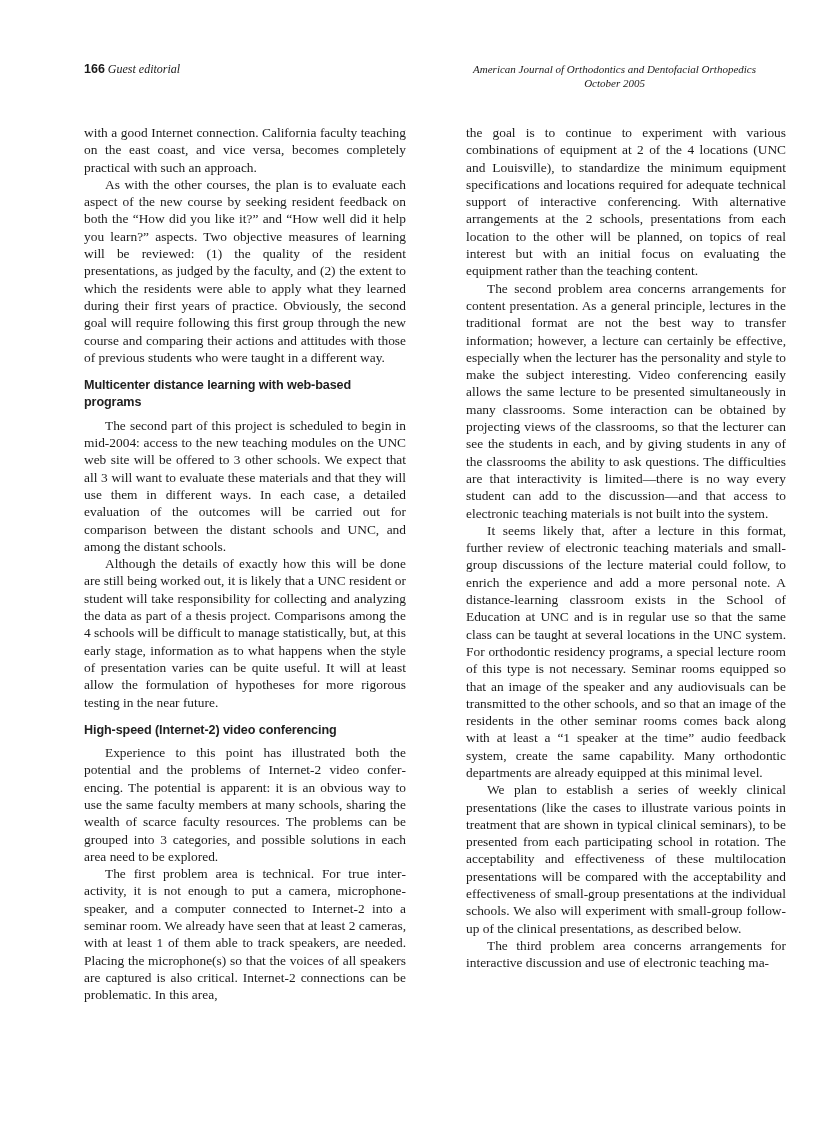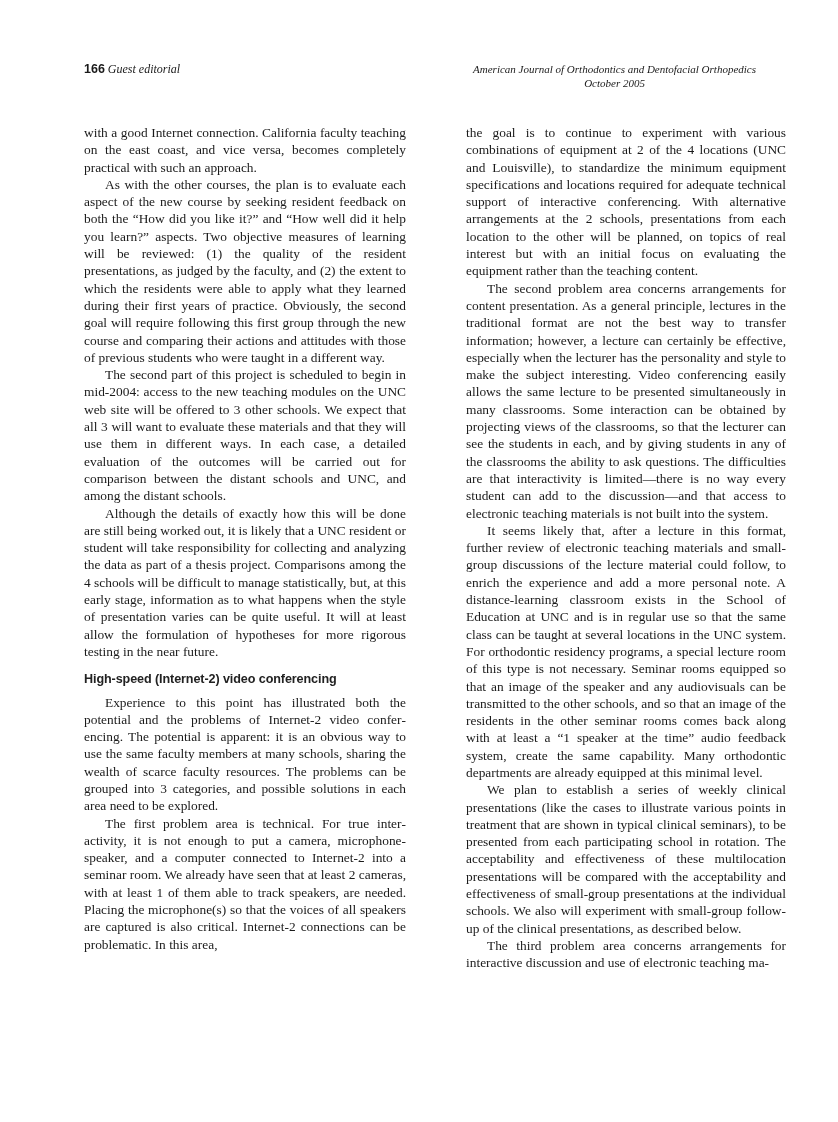--- a/index.html
+++ b/index.html
@@ -26,20 +26,21 @@
   </div>
   <div class="header-right">
     <div>American Journal of Orthodontics and Dentofacial Orthopedics</div>
     <div>October 2005</div>
   </div>
 </div>
 
 <div class="col col-left">
   <p class="noindent">with a good Internet connection. California faculty teaching on the east coast, and vice versa, becomes completely practical with such an approach.</p>
   <p>As with the other courses, the plan is to evaluate each aspect of the new course by seeking resident feedback on both the “How did you like it?” and “How well did it help you learn?” aspects. Two objective measures of learning will be reviewed: (1) the quality of the resident presentations, as judged by the faculty, and (2) the extent to which the residents were able to apply what they learned during their first years of practice. Obviously, the second goal will require fol­lowing this first group through the new course and comparing their actions and attitudes with those of previous students who were taught in a different way.</p>
+  <h3>Multicenter distance learning with web-based programs</h3>
   <p>The second part of this project is scheduled to begin in mid-2004: access to the new teaching modules on the UNC web site will be offered to 3 other schools. We expect that all 3 will want to evaluate these materials and that they will use them in different ways. In each case, a detailed evaluation of the outcomes will be carried out for comparison between the distant schools and UNC, and among the distant schools.</p>
   <p>Although the details of exactly how this will be done are still being worked out, it is likely that a UNC resident or student will take responsibility for collecting and analyzing the data as part of a thesis project. Comparisons among the 4 schools will be difficult to manage statistically, but, at this early stage, information as to what happens when the style of presentation varies can be quite useful. It will at least allow the formulation of hypotheses for more rigorous testing in the near future.</p>
   <h3>High-speed (Internet-2) video conferencing</h3>
   <p>Experience to this point has illustrated both the potential and the problems of Internet-2 video confer­encing. The potential is apparent: it is an obvious way to use the same faculty members at many schools, sharing the wealth of scarce faculty resources. The problems can be grouped into 3 categories, and possible solutions in each area need to be explored.</p>
   <p>The first problem area is technical. For true inter­activity, it is not enough to put a camera, microphone-speaker, and a computer connected to Internet-2 into a seminar room. We already have seen that at least 2 cameras, with at least 1 of them able to track speakers, are needed. Placing the microphone(s) so that the voices of all speakers are captured is also critical. Internet-2 connections can be problematic. In this area,</p>
 </div>
 
 <div class="col col-right">
   <p class="noindent">the goal is to continue to experiment with various combinations of equipment at 2 of the 4 locations (UNC and Louisville), to standardize the minimum equipment specifications and locations required for adequate technical support of interactive conferencing. With alternative arrangements at the 2 schools, presen­tations from each location to the other will be planned, on topics of real interest but with an initial focus on evaluating the equipment rather than the teaching content.</p>
   <p>The second problem area concerns arrangements for content presentation. As a general principle, lectures in the traditional format are not the best way to transfer information; however, a lecture can certainly be effec­tive, especially when the lecturer has the personality and style to make the subject interesting. Video con­ferencing easily allows the same lecture to be presented simultaneously in many classrooms. Some interaction can be obtained by projecting views of the classrooms, so that the lecturer can see the students in each, and by giving students in any of the classrooms the ability to ask questions. The difficulties are that interactivity is limited—there is no way every student can add to the discussion—and that access to electronic teaching ma­terials is not built into the system.</p>

